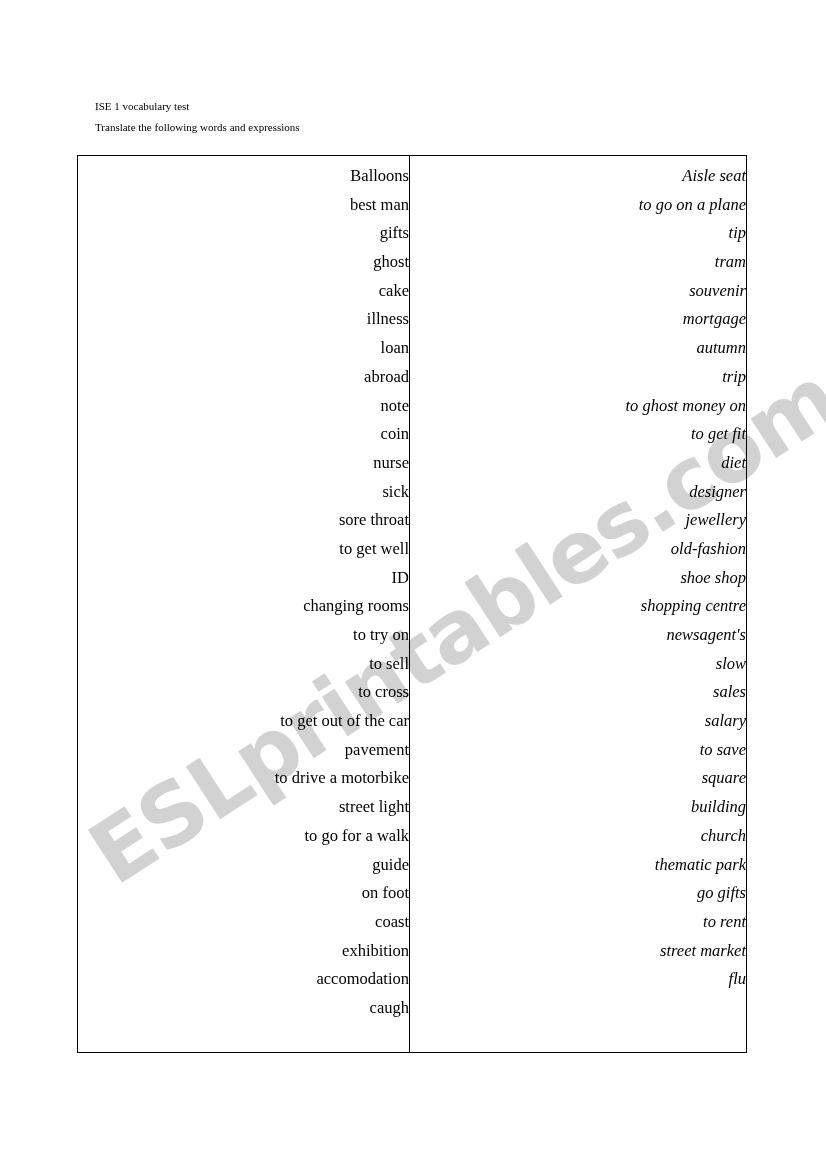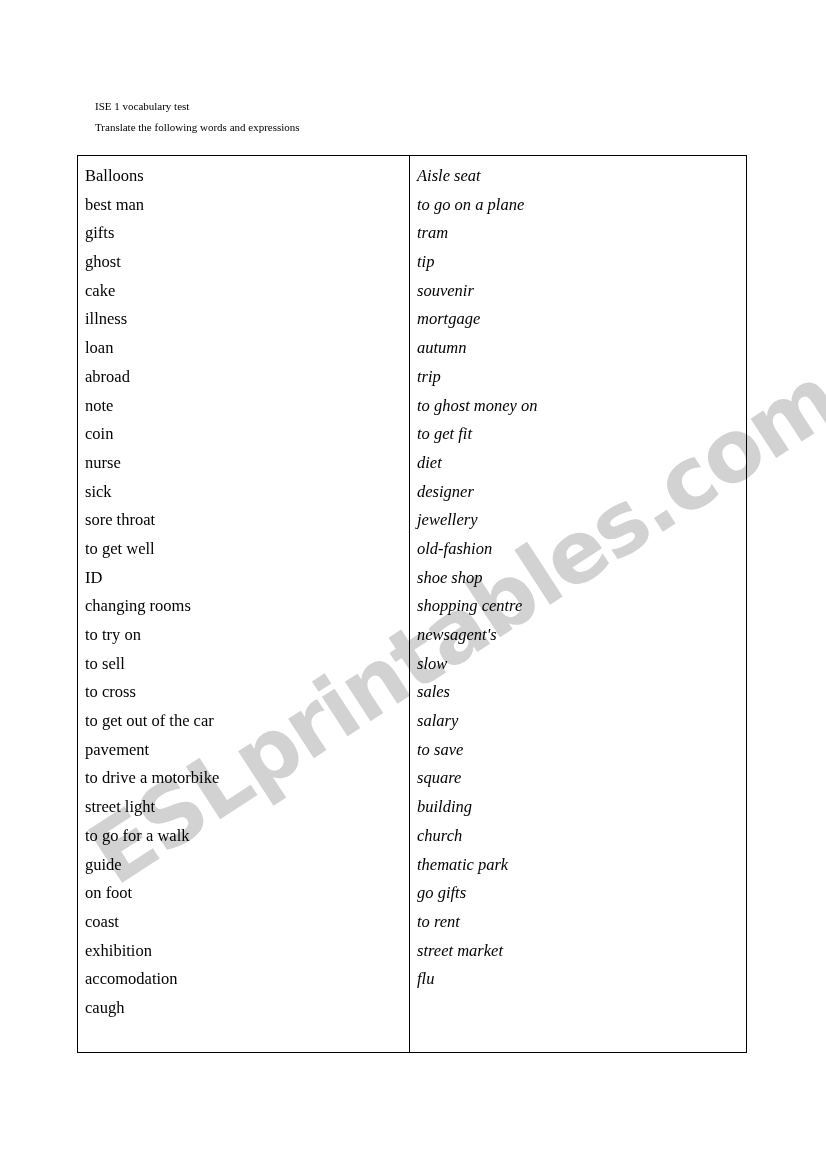--- a/index.html
+++ b/index.html
@@ -74,20 +74,21 @@
     border-right: 1.4px solid #000000;
   }
   .vcol.right {
     flex: 1;
     font-style: italic;
   }
   .vcol ul {
     list-style: none;
     margin: 0;
     padding: 6px 0 0 0;
+    text-align: right;
   }
   .vcol li {
     font-size: 16.5px;
     line-height: 28.7px;
     height: 28.7px;
     padding-left: 7px;
     white-space: nowrap;
     overflow: hidden;
   }
 </style>
@@ -135,22 +136,22 @@
           <li>coast</li>
           <li>exhibition</li>
           <li>accomodation</li>
           <li>caugh</li>
         </ul>
     </div>
     <div class="vcol right">
       <ul>
           <li>Aisle seat</li>
           <li>to go on a plane</li>
+          <li>tip</li>
           <li>tram</li>
-          <li>tip</li>
           <li>souvenir</li>
           <li>mortgage</li>
           <li>autumn</li>
           <li>trip</li>
           <li>to ghost money on</li>
           <li>to get fit</li>
           <li>diet</li>
           <li>designer</li>
           <li>jewellery</li>
           <li>old-fashion</li>

